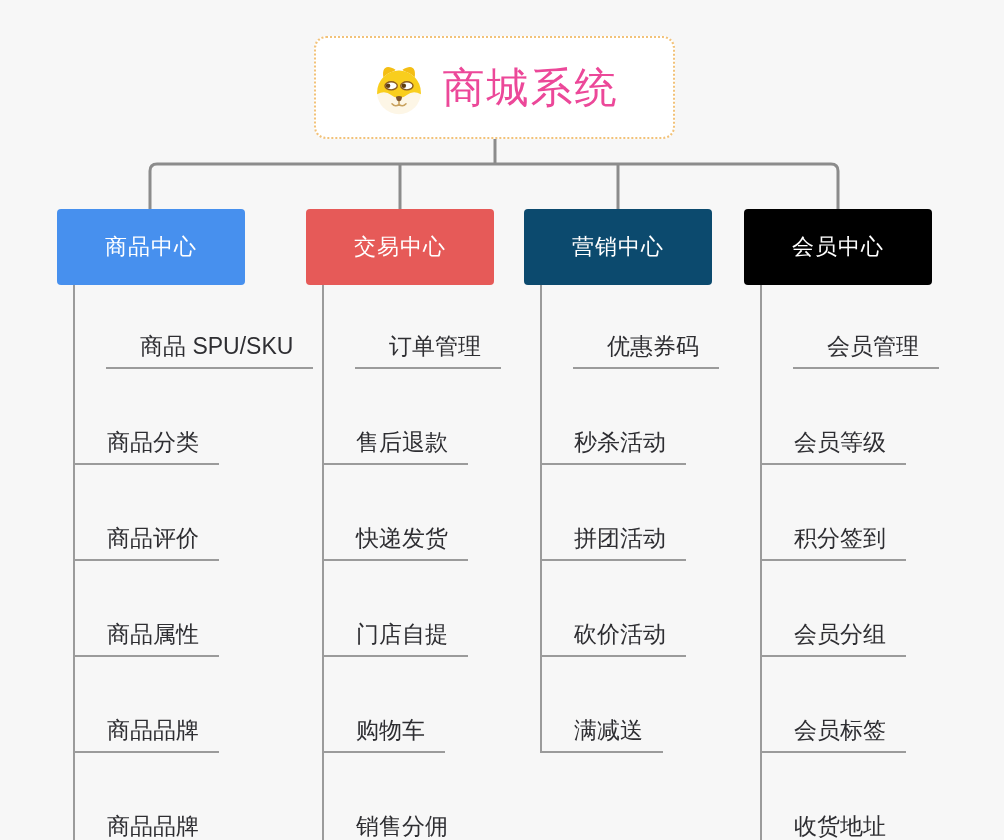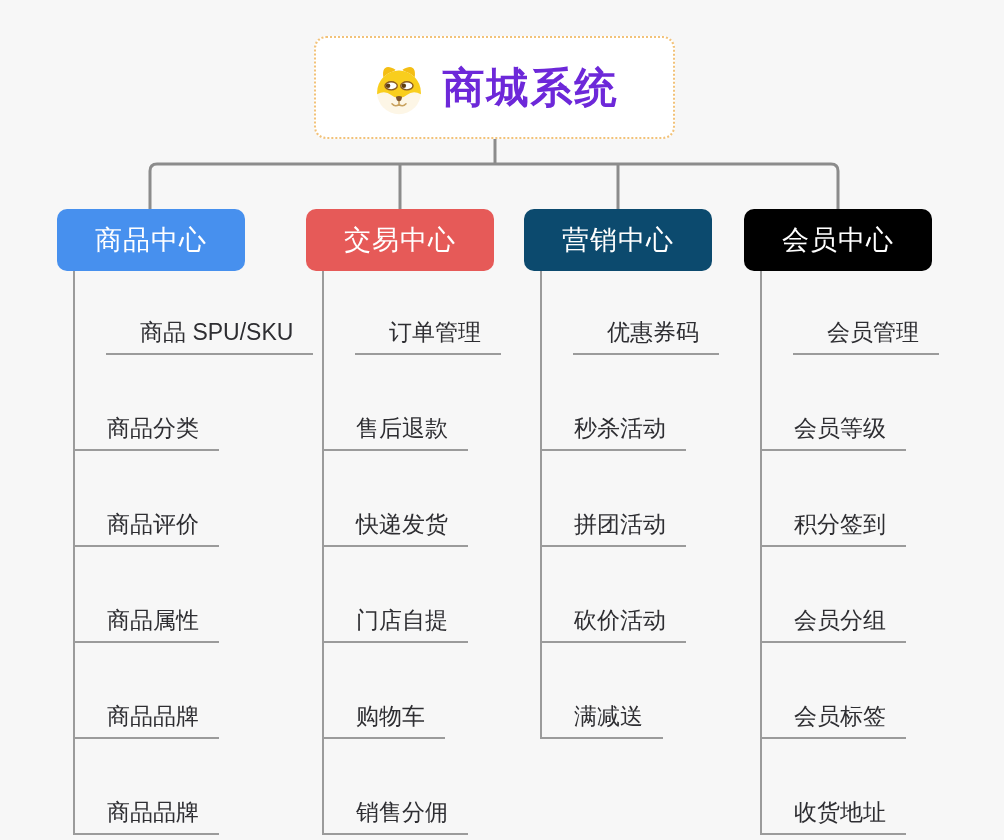--- a/index.html
+++ b/index.html
@@ -50,27 +50,27 @@
   }
   .dog-icon { width: 56px; height: 56px; display: block; }
   
   .branch {
     position: absolute;
     top: 209px;
     width: 188px;
   }
   .branch-header {
     box-sizing: border-box;
-    width: 188px; height: 62px;
-    border-radius: 10px;
+    width: 188px; height: 76px;
+    border-radius: 4px;
     display: flex;
     align-items: center;
     justify-content: center;
     color: #ffffff;
-    font-size: 27px;
+    font-size: 22px;
     letter-spacing: 1px;
     white-space: nowrap;
     cursor: pointer;
   }
   .branch-items {
     position: relative;
     margin-left: 16px;
     width: fit-content;
   }
   .branch-items::before {           
@@ -116,21 +116,21 @@
       <path d="M49 24 C53 9 47 4 36 11 C40 15 45 20 49 24 Z" fill="#f4be14"></path>
       <circle cx="32" cy="37" r="25" fill="#fdf6e6"></circle>
       <path d="M7 37 A25 25 0 0 1 57 37 L57 39 Q48 34 41 40 Q36 44 32 43 Q28 44 23 40 Q16 34 7 39 Z" fill="#f9ce1d"></path>
       <ellipse cx="23" cy="29.5" rx="7" ry="4.6" fill="#ffffff" stroke="#8a5a1e" stroke-width="1.6"></ellipse>
       <ellipse cx="41" cy="29.5" rx="7" ry="4.6" fill="#ffffff" stroke="#8a5a1e" stroke-width="1.6"></ellipse>
       <circle cx="19.5" cy="29.5" r="2.6" fill="#5f3d13"></circle>
       <circle cx="37.5" cy="29.5" r="2.6" fill="#5f3d13"></circle>
       <path d="M28.5 42 Q32 40 35.5 42 Q35 47 32 47.5 Q29 47 28.5 42 Z" fill="#7c5229"></path>
       <path d="M32 47.5 L32 50.5 M24 50 Q28 54.5 32 50.5 Q36 54.5 40 50" fill="none" stroke="#c9a25e" stroke-width="1.8" stroke-linecap="round"></path>
     </svg>
-    <span class="root-title" style="color: #6d28d9; font-weight: bold;">商城系统</span>
+    <span class="root-title" style="color: #ec4899;">商城系统</span>
   </div>
 
   <div class="branch" style="left:57px">
     <div class="branch-header" style="background-color: rgb(71, 144, 238);">商品中心</div>
     <div class="branch-items">
       <div class="leaf">
           <span class="leaf-label">商品 SPU/SKU</span>
         </div>
       <div class="leaf">
           <span class="leaf-label">商品分类</span>

